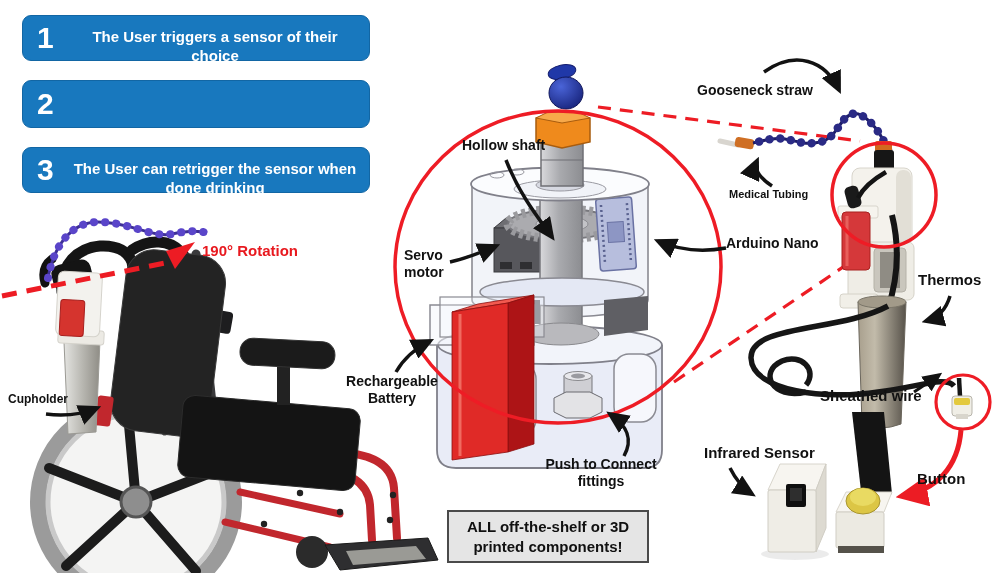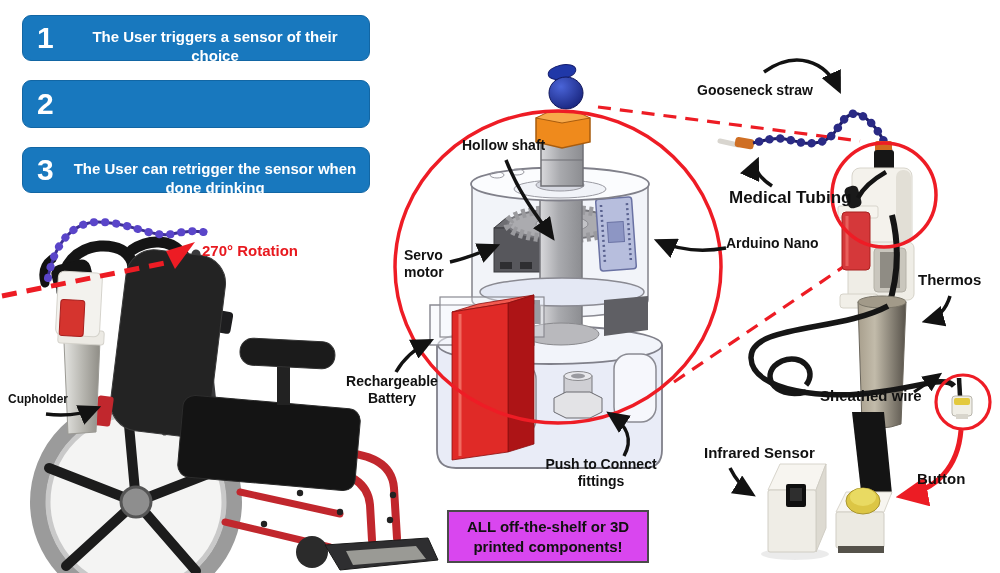--- a/index.html
+++ b/index.html
@@ -18,21 +18,21 @@
     font-size:30px;font-weight:bold;line-height:1;
   }
   .step-text{font-size:15px;font-weight:bold;line-height:1.25;margin-top:18px;}
   .lbl{
     position:absolute;z-index:2;font-weight:bold;color:#111;font-size:14px;
     line-height:1.18;white-space:nowrap;
   }
   .lbl.wrap{white-space:normal;}
   .lbl.red{color:#E8191F;font-size:15px;}
   .note-box{
-    position:absolute;left:447px;top:510px;width:202px;z-index:2;background:#d946ef;
+    position:absolute;left:447px;top:510px;width:202px;z-index:2;background:#e5e5e5;
     border:2px solid #4a4a4a;text-align:center;font-weight:bold;font-size:15px;
     line-height:1.3;padding:5px 3px;box-sizing:border-box;color:#111;
   }
 </style>
 </head>
 <body>
 
 <svg id="scene" width="1000" height="573" viewBox="0 0 1000 573">
   <defs>
     <marker id="mB" markerWidth="6.5" markerHeight="6" refX="5.2" refY="3" orient="auto" markerUnits="strokeWidth">
@@ -310,29 +310,29 @@
   <span class="step-text">The User triggers a sensor of their choice</span>
 </div>
 <div class="step-box" style="top:80px;height:48px;">
   <span class="step-num">2</span>
 </div>
 <div class="step-box" style="top:147px;height:46px;">
   <span class="step-num">3</span>
   <span class="step-text">The User can retrigger the sensor when done drinking</span>
 </div>
 
-<div class="lbl red" style="left:202px;top:242px;">270° Rotation</div>
+<div class="lbl red" style="left:202px;top:242px;">190° Rotation</div>
 <div class="lbl" style="left:8px;top:392px;font-size:12px;">Cupholder</div>
 
 <div class="lbl" style="left:462px;top:137px;">Hollow shaft</div>
 <div class="lbl wrap" style="left:404px;top:247px;width:54px;">Servo motor</div>
 <div class="lbl" style="left:726px;top:235px;">Arduino Nano</div>
 <div class="lbl wrap" style="left:336px;top:373px;width:112px;text-align:center;">Rechargeable Battery</div>
 <div class="lbl wrap" style="left:535px;top:456px;width:132px;text-align:center;">Push to Connect fittings</div>
 
 <div class="lbl" style="left:697px;top:82px;">Gooseneck straw</div>
-<div class="lbl" style="left:729px;top:188px;font-size:17px;">Medical Tubing</div>
+<div class="lbl" style="left:729px;top:188px;font-size:11px;">Medical Tubing</div>
 <div class="lbl" style="left:918px;top:271px;font-size:15px;">Thermos</div>
 <div class="lbl" style="left:820px;top:387px;font-size:15px;">Sheathed wire</div>
 <div class="lbl" style="left:704px;top:444px;font-size:15px;">Infrared Sensor</div>
 <div class="lbl" style="left:917px;top:470px;font-size:15px;">Button</div>
 
 <div class="note-box">ALL off-the-shelf or 3D printed components!</div>
 
 </body></html>

